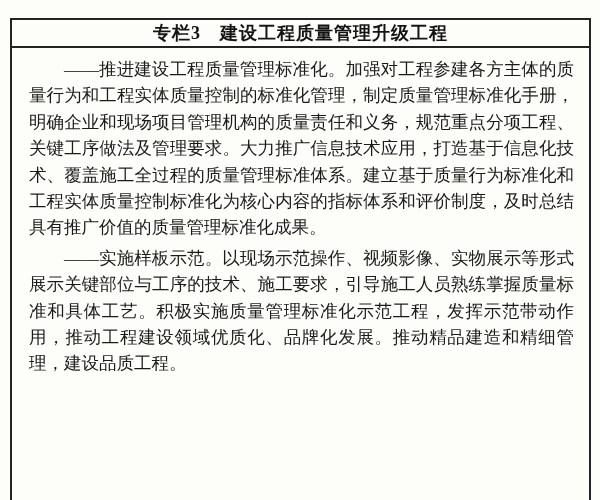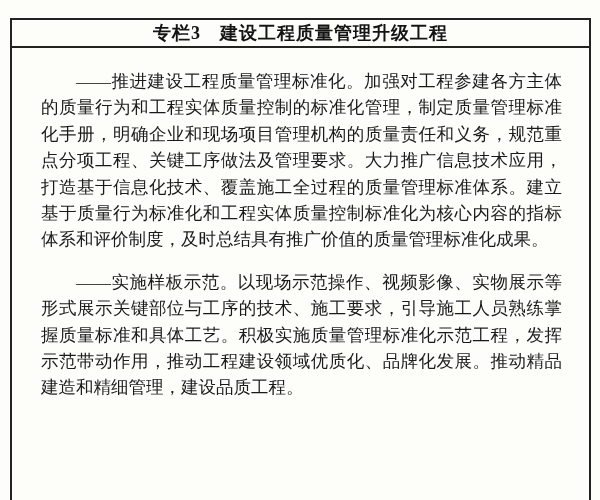--- a/index.html
+++ b/index.html
@@ -34,21 +34,21 @@
     letter-spacing: 1px;
   }
   .panel-body {
     padding: 4px 11px 0 13px;
     font-size: 17.5px;
     line-height: 26.4px;
     color: #1a1a1a;
     text-align: justify;
   }
   .para {
-    margin: 16px;
+    margin: 4px;
     text-indent: 2em;
   }
 </style>
 </head>
 <body>
 
 <div class="panel">
   <div class="panel-title">专栏3　建设工程质量管理升级工程</div>
   <div class="panel-body">
     <p class="para">——推进建设工程质量管理标准化。加强对工程参建各方主体的质量行为和工程实体质量控制的标准化管理，制定质量管理标准化手册，明确企业和现场项目管理机构的质量责任和义务，规范重点分项工程、关键工序做法及管理要求。大力推广信息技术应用，打造基于信息化技术、覆盖施工全过程的质量管理标准体系。建立基于质量行为标准化和工程实体质量控制标准化为核心内容的指标体系和评价制度，及时总结具有推广价值的质量管理标准化成果。</p>

